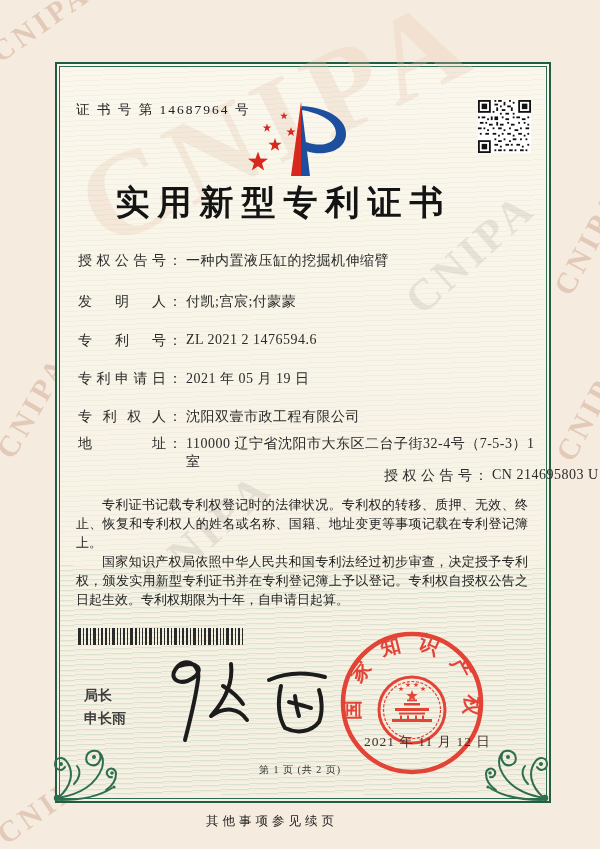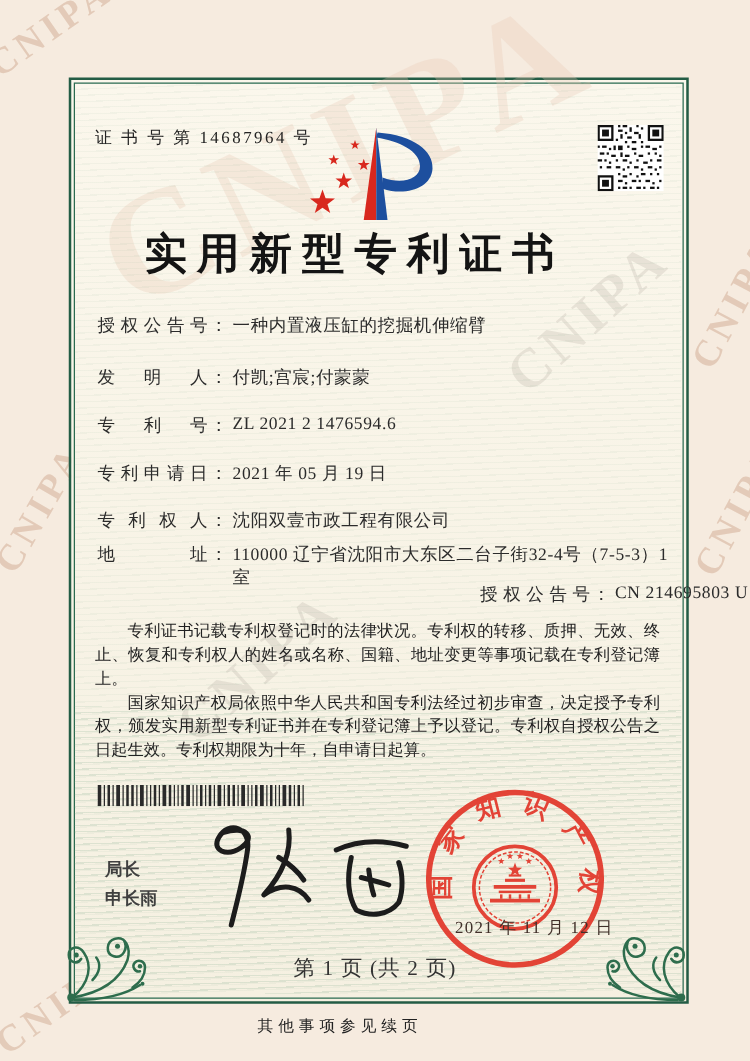--- a/index.html
+++ b/index.html
@@ -43,21 +43,21 @@
 
   .director{position:absolute;left:84px;top:684px;font-family:"Liberation Sans","DejaVu Sans",sans-serif;
             font-size:14px;color:#404040;line-height:23px;font-weight:bold;}
   .signature{position:absolute;left:135px;top:650px;}
 
   .seal{position:absolute;left:337px;top:628px;opacity:.93;}
   .seal-date{position:absolute;left:364px;top:733px;font-size:13.5px;color:#41302a;
              letter-spacing:1px;white-space:nowrap;z-index:6;}
 
   .pagenum{position:absolute;left:0;top:763px;width:600px;text-align:center;
-           font-size:17px;color:#333;letter-spacing:1px;}
+           font-size:10px;color:#333;letter-spacing:1px;}
   .note{position:absolute;left:0;top:813px;width:544px;text-align:center;
         font-size:12.5px;color:#222;letter-spacing:4px;}
 
   .ornament{position:absolute;z-index:5;}
   .orn-l{left:50px;top:726px;}
   .orn-r{left:470px;top:726px;transform:scaleX(-1);}
 
   .logo{position:absolute;left:243px;top:98px;}
   .qr{position:absolute;left:478px;top:100px;}
 </style>

